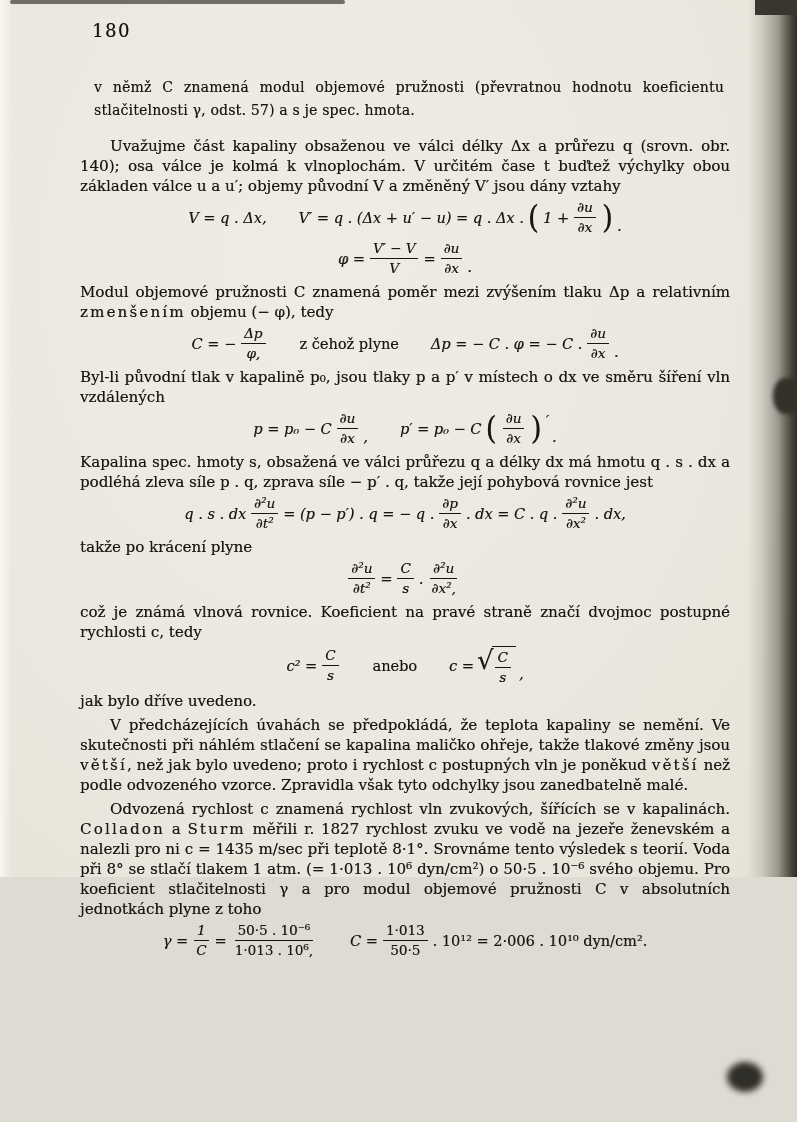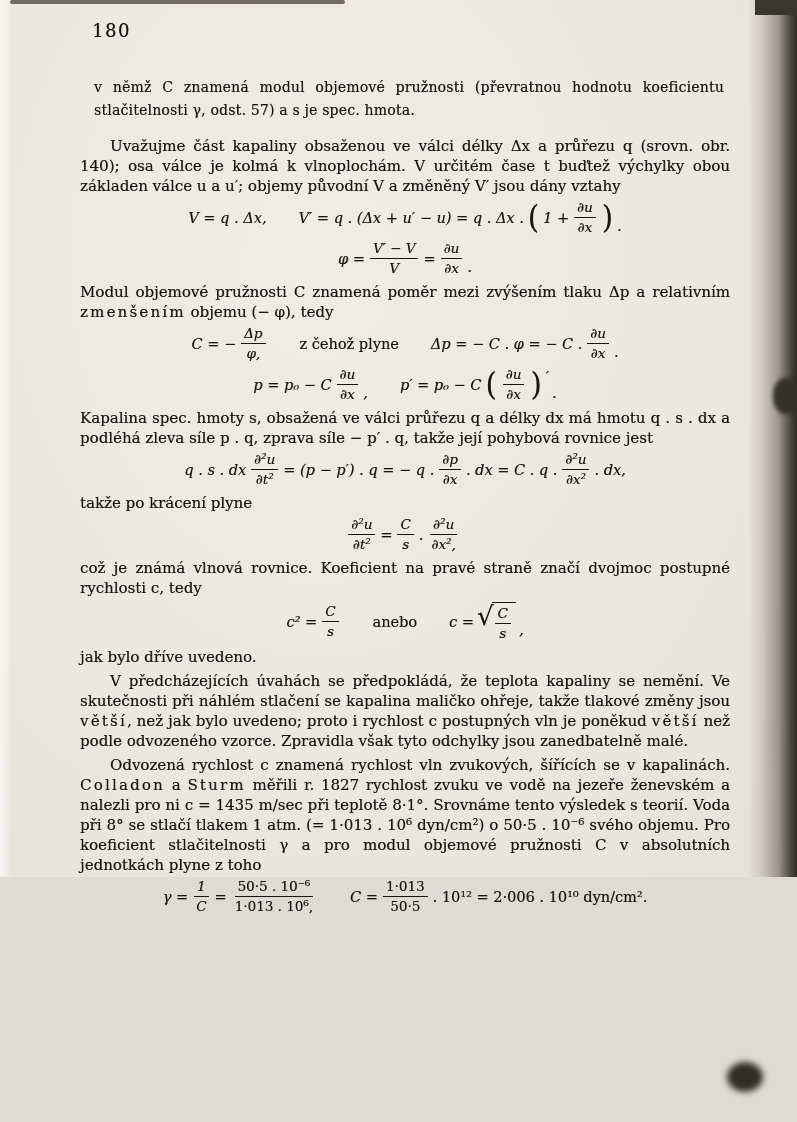--- a/index.html
+++ b/index.html
@@ -112,20 +112,21 @@
       <span class="seg rm">z čehož plyne</span>
       <span class="gap"></span>
       <span class="seg">Δp = − C . φ = − C .</span>
       <span class="frac">
           <span class="num">∂u</span>
           <span class="den">∂x</span>
         </span>
       <span class="seg dn">.</span>
     </div>
 
+    <p class="body">Byl-li původní tlak v kapalině p₀, jsou tlaky p a p′ v místech o dx ve směru šíření vln vzdálených</p>
 
     <div class="formula">
       <span class="seg">p = p₀ − C</span>
       <span class="frac">
           <span class="num">∂u</span>
           <span class="den">∂x</span>
         </span>
       <span class="seg dn">,</span>
       <span class="gap"></span>
       <span class="seg">p′ = p₀ − C</span>

